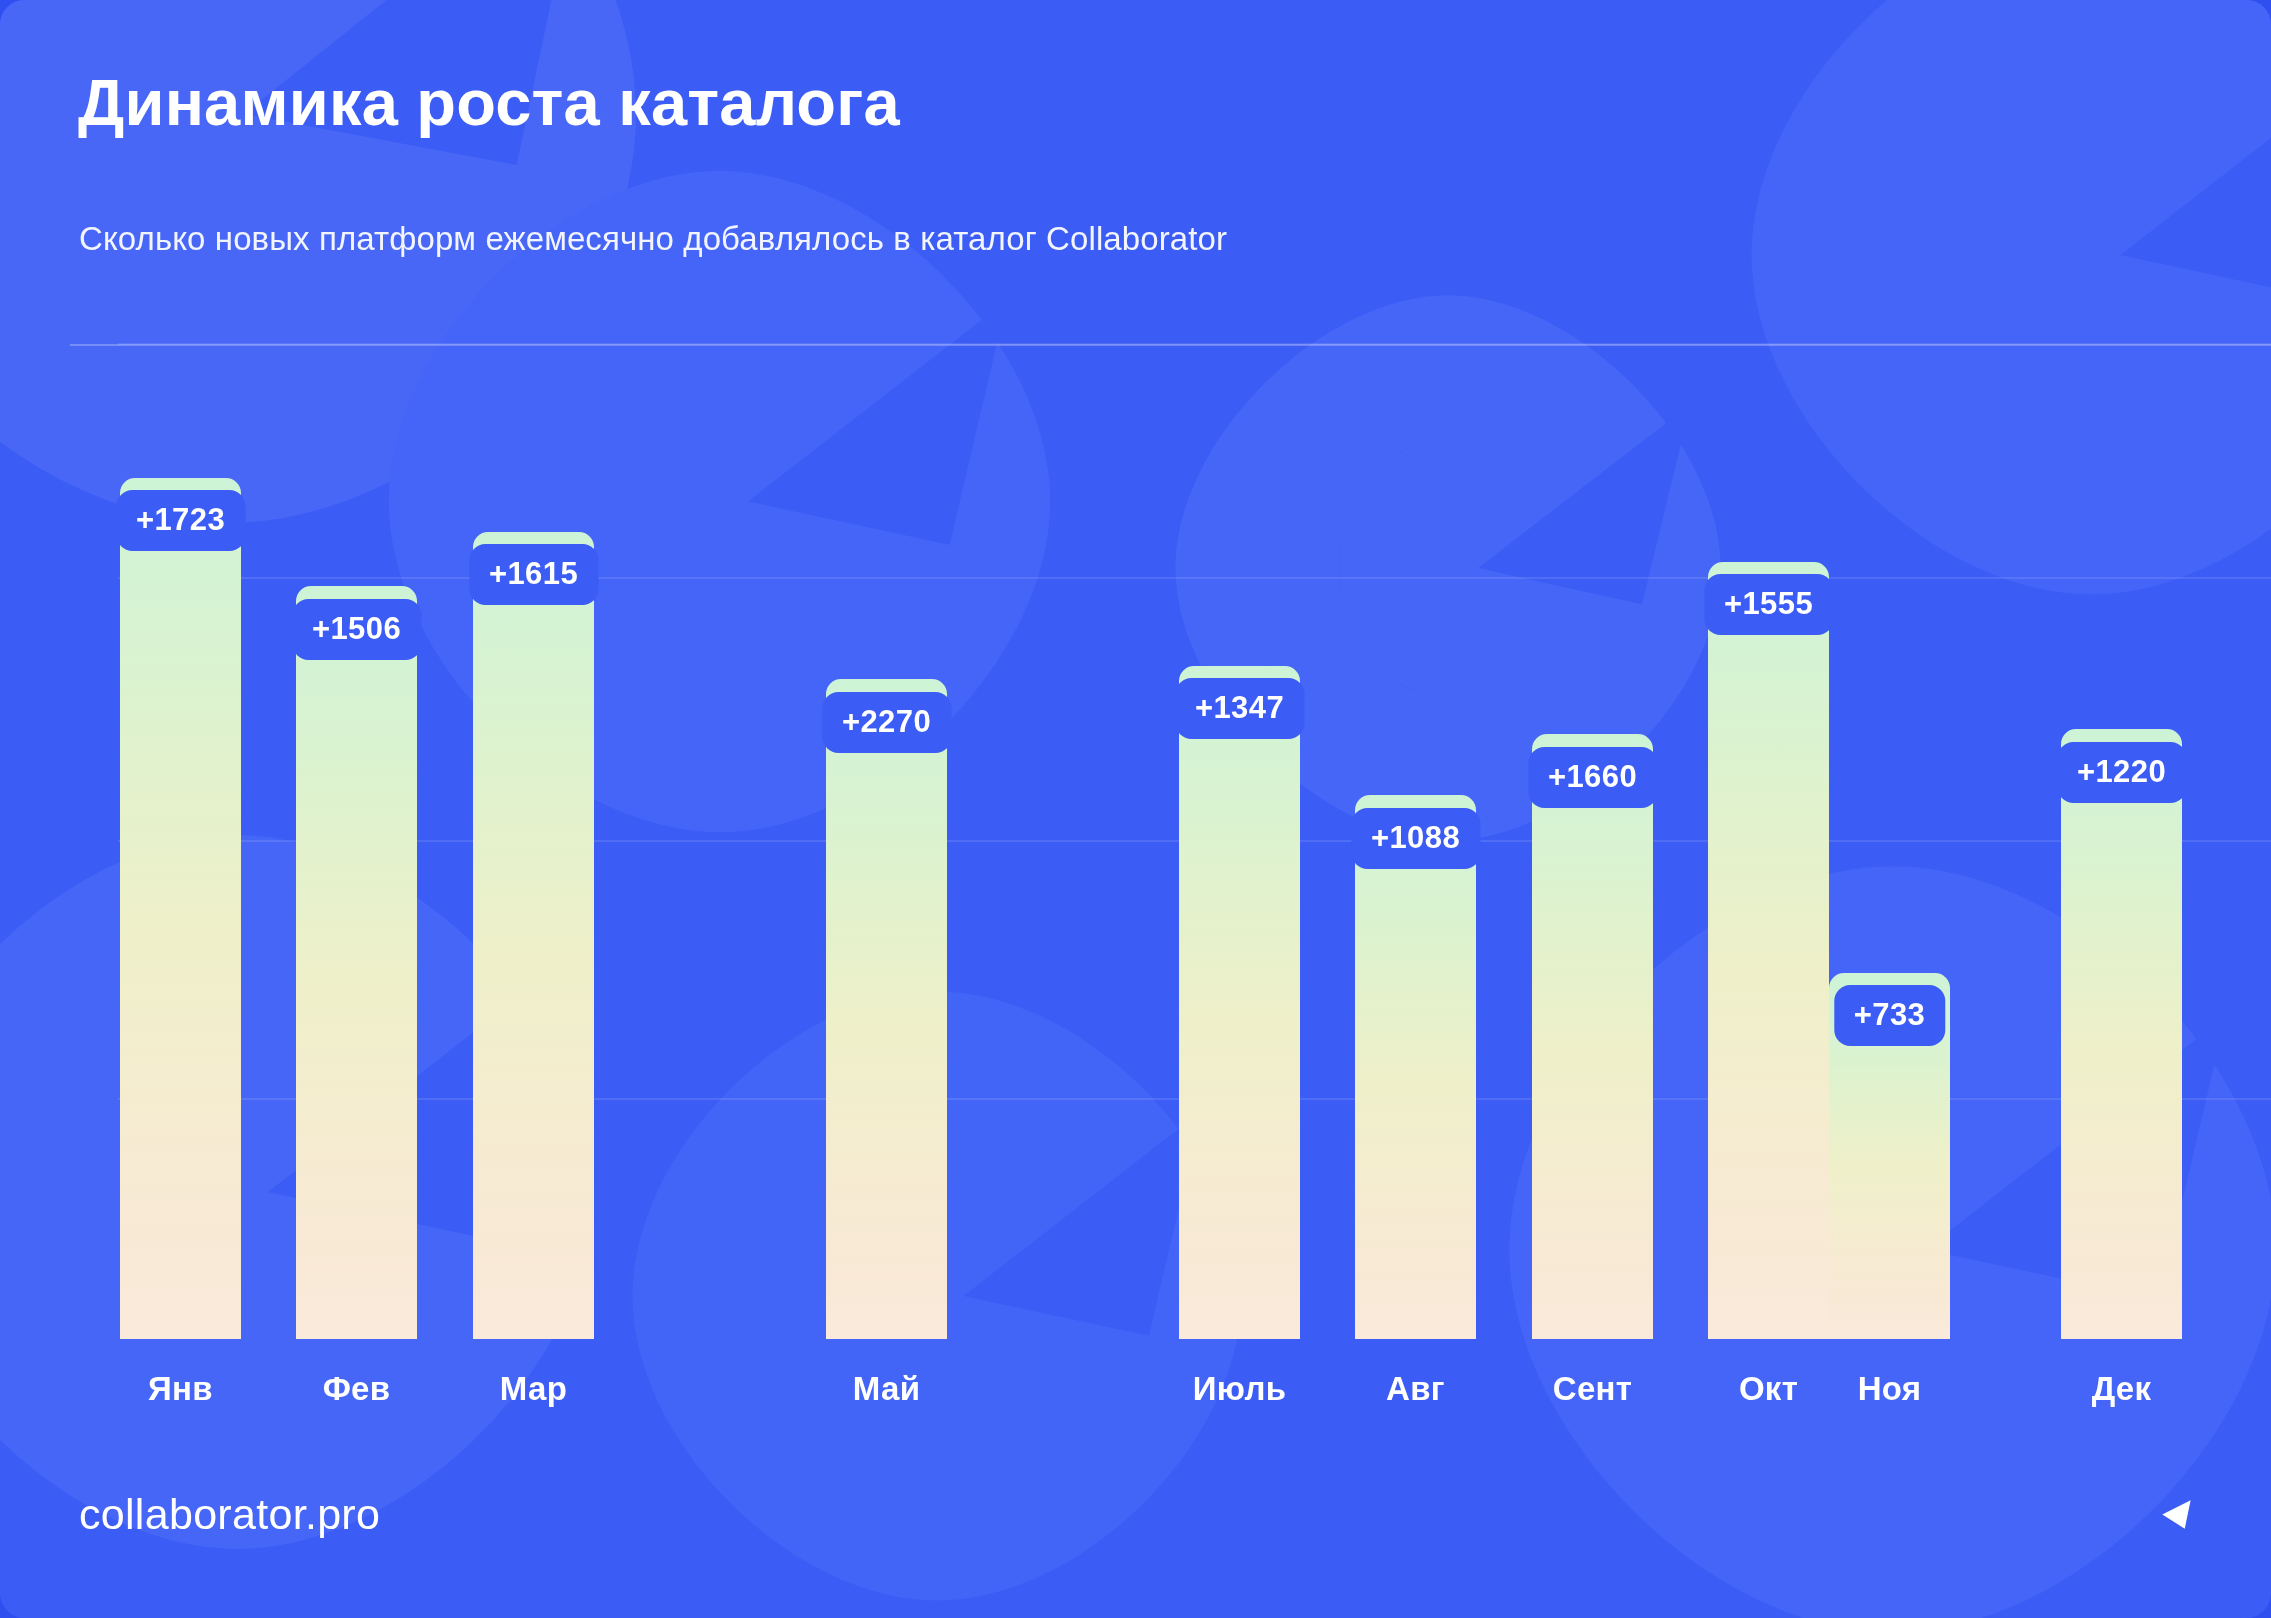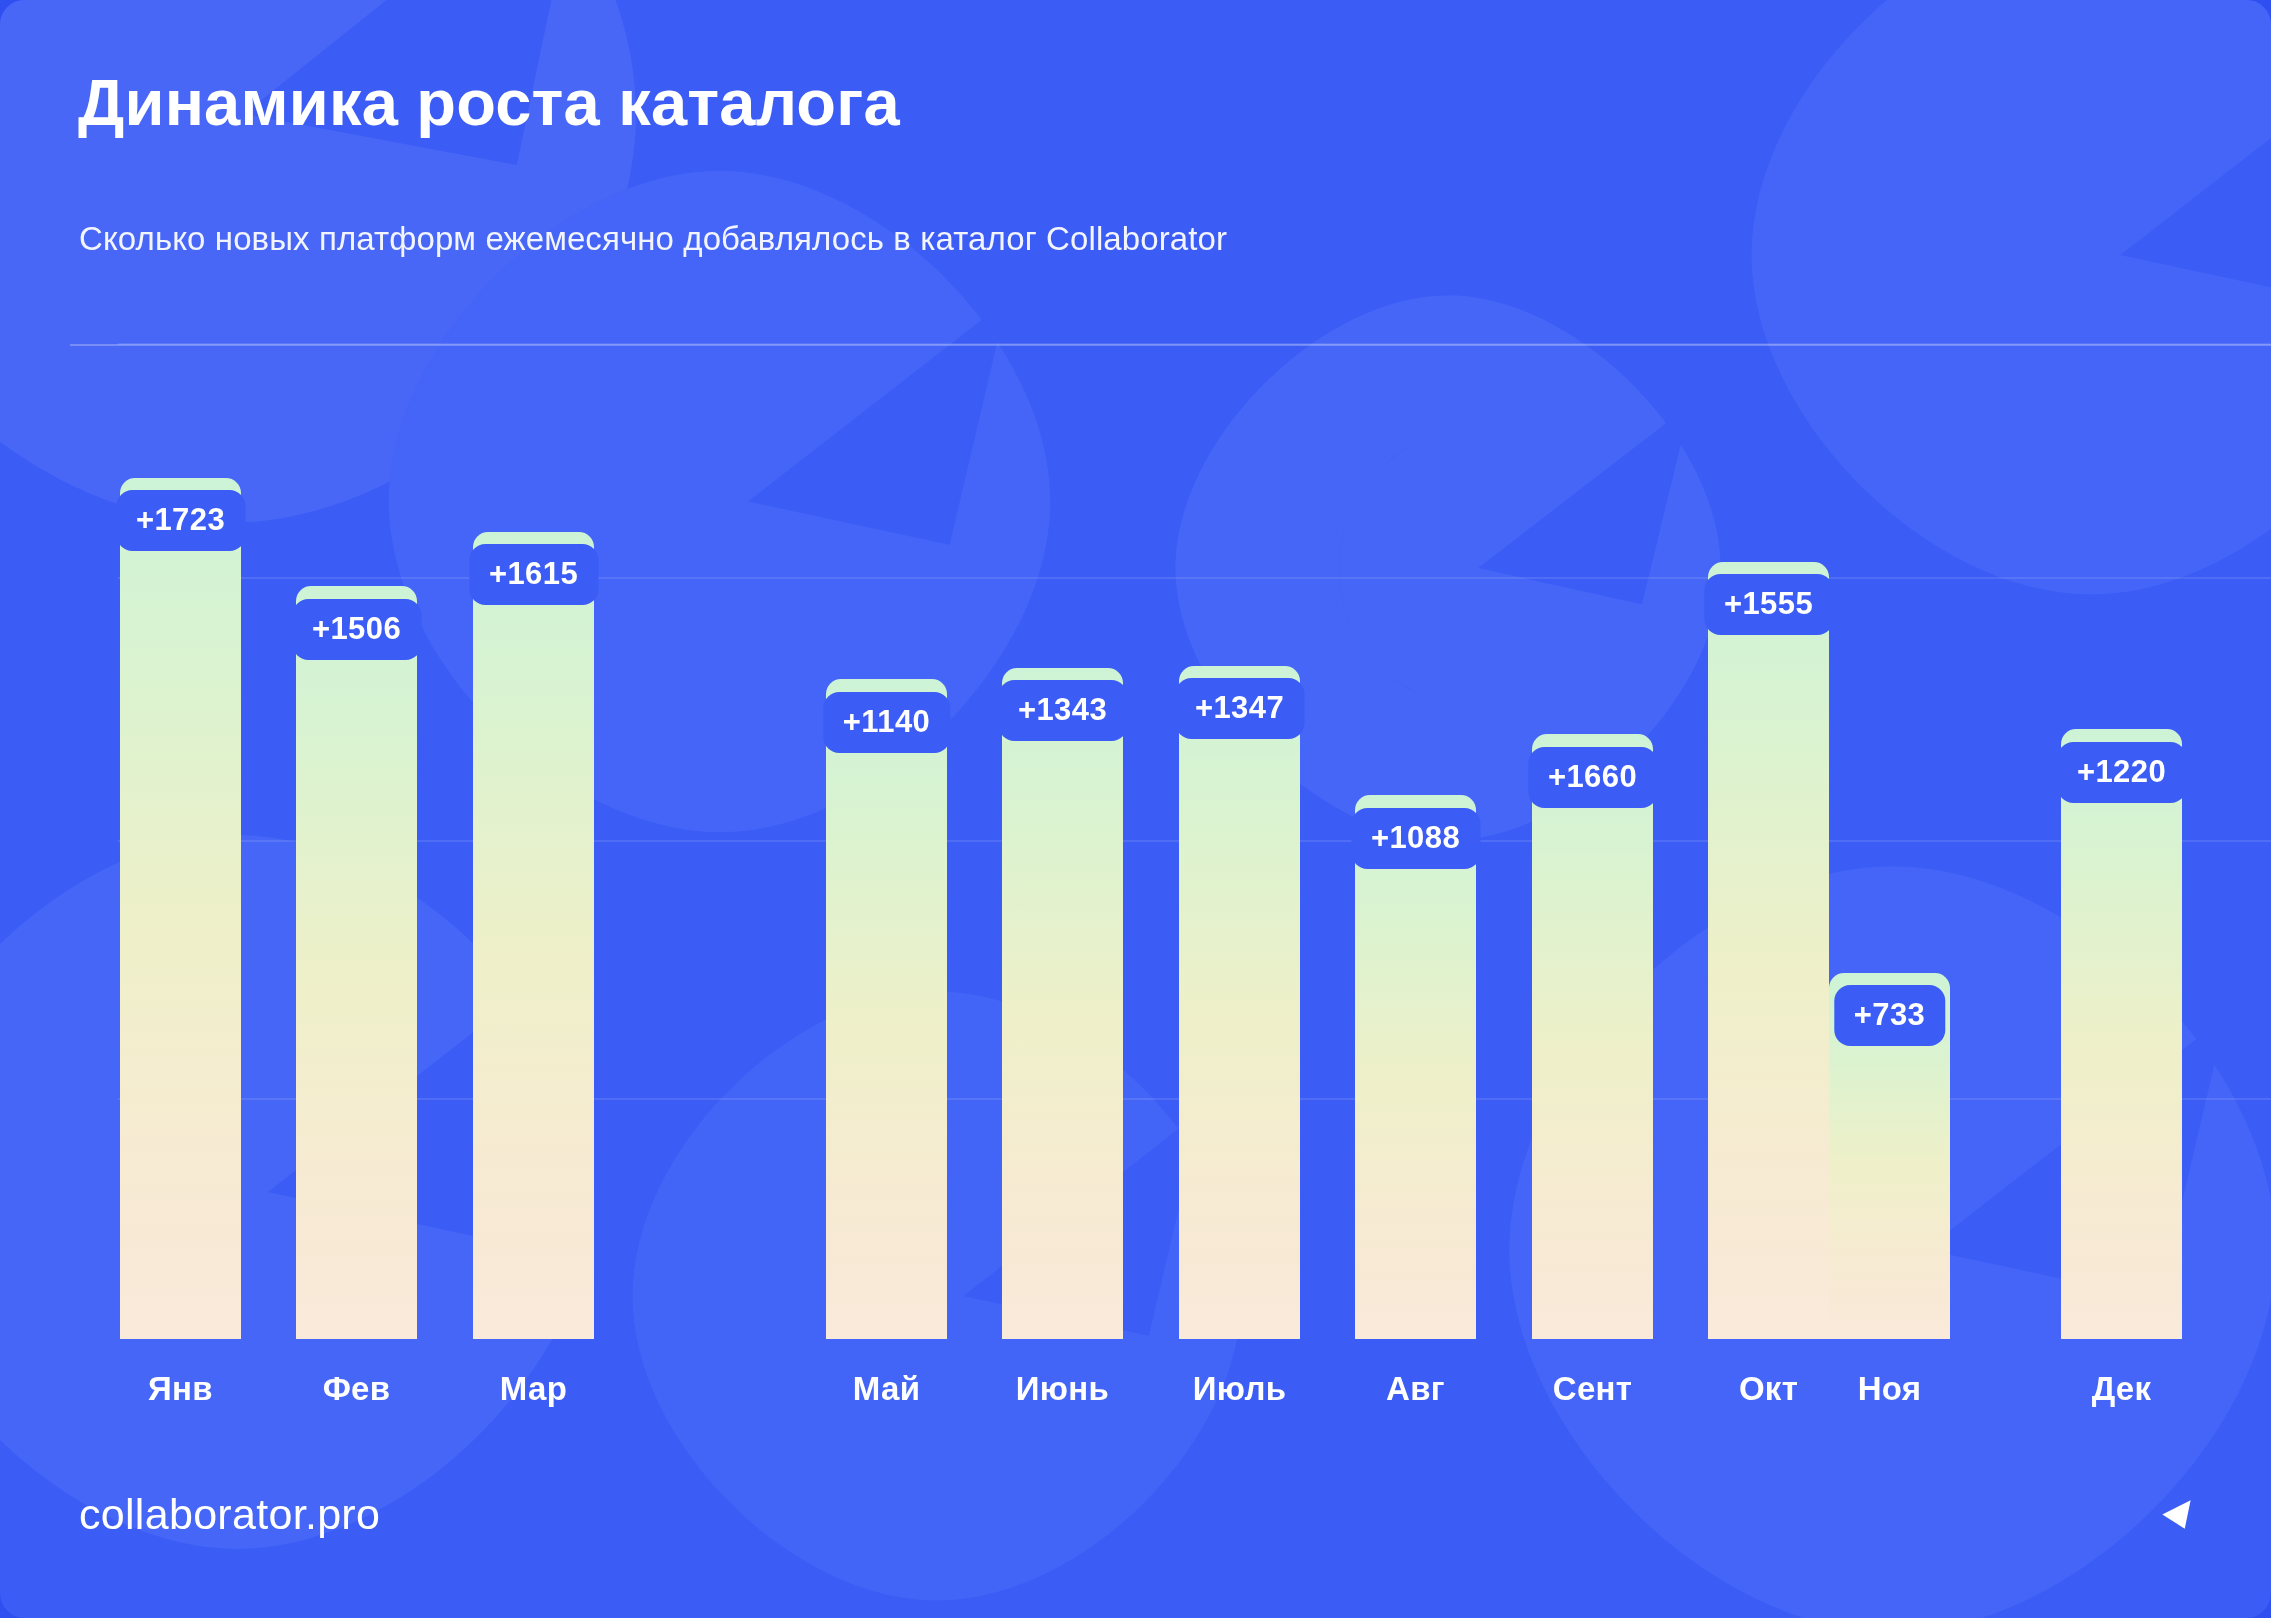--- a/index.html
+++ b/index.html
@@ -181,27 +181,22 @@
           <div class="value-badge" style="bottom: 958px;">+1506</div>
           <div class="month-label">Фев</div>
         </div>
         <div class="bar-group" style="left: 425px; width: 121px; height: 1618px;">
           <div class="bar" style="height: 807px; bottom: 279px;"></div>
           <div class="value-badge" style="bottom: 1013px;">+1615</div>
           <div class="month-label">Мар</div>
         </div>
         <div class="bar-group" style="left: 778px; width: 121px; height: 1618px;">
           <div class="bar" style="height: 660px; bottom: 279px;"></div>
-          <div class="value-badge" style="bottom: 865px;">+1140</div>
+          <div class="value-badge" style="bottom: 865px;">+2270</div>
           <div class="month-label">Май</div>
-        </div>
-        <div class="bar-group" style="left: 954px; width: 121px; height: 1618px;">
-          <div class="bar" style="height: 671px; bottom: 279px;"></div>
-          <div class="value-badge" style="bottom: 877px;">+1343</div>
-          <div class="month-label">Июнь</div>
         </div>
         <div class="bar-group" style="left: 1131px; width: 121px; height: 1618px;">
           <div class="bar" style="height: 673px; bottom: 279px;"></div>
           <div class="value-badge" style="bottom: 879px;">+1347</div>
           <div class="month-label">Июль</div>
         </div>
         <div class="bar-group" style="left: 1307px; width: 121px; height: 1618px;">
           <div class="bar" style="height: 544px; bottom: 279px;"></div>
           <div class="value-badge" style="bottom: 749px;">+1088</div>
           <div class="month-label">Авг</div>

